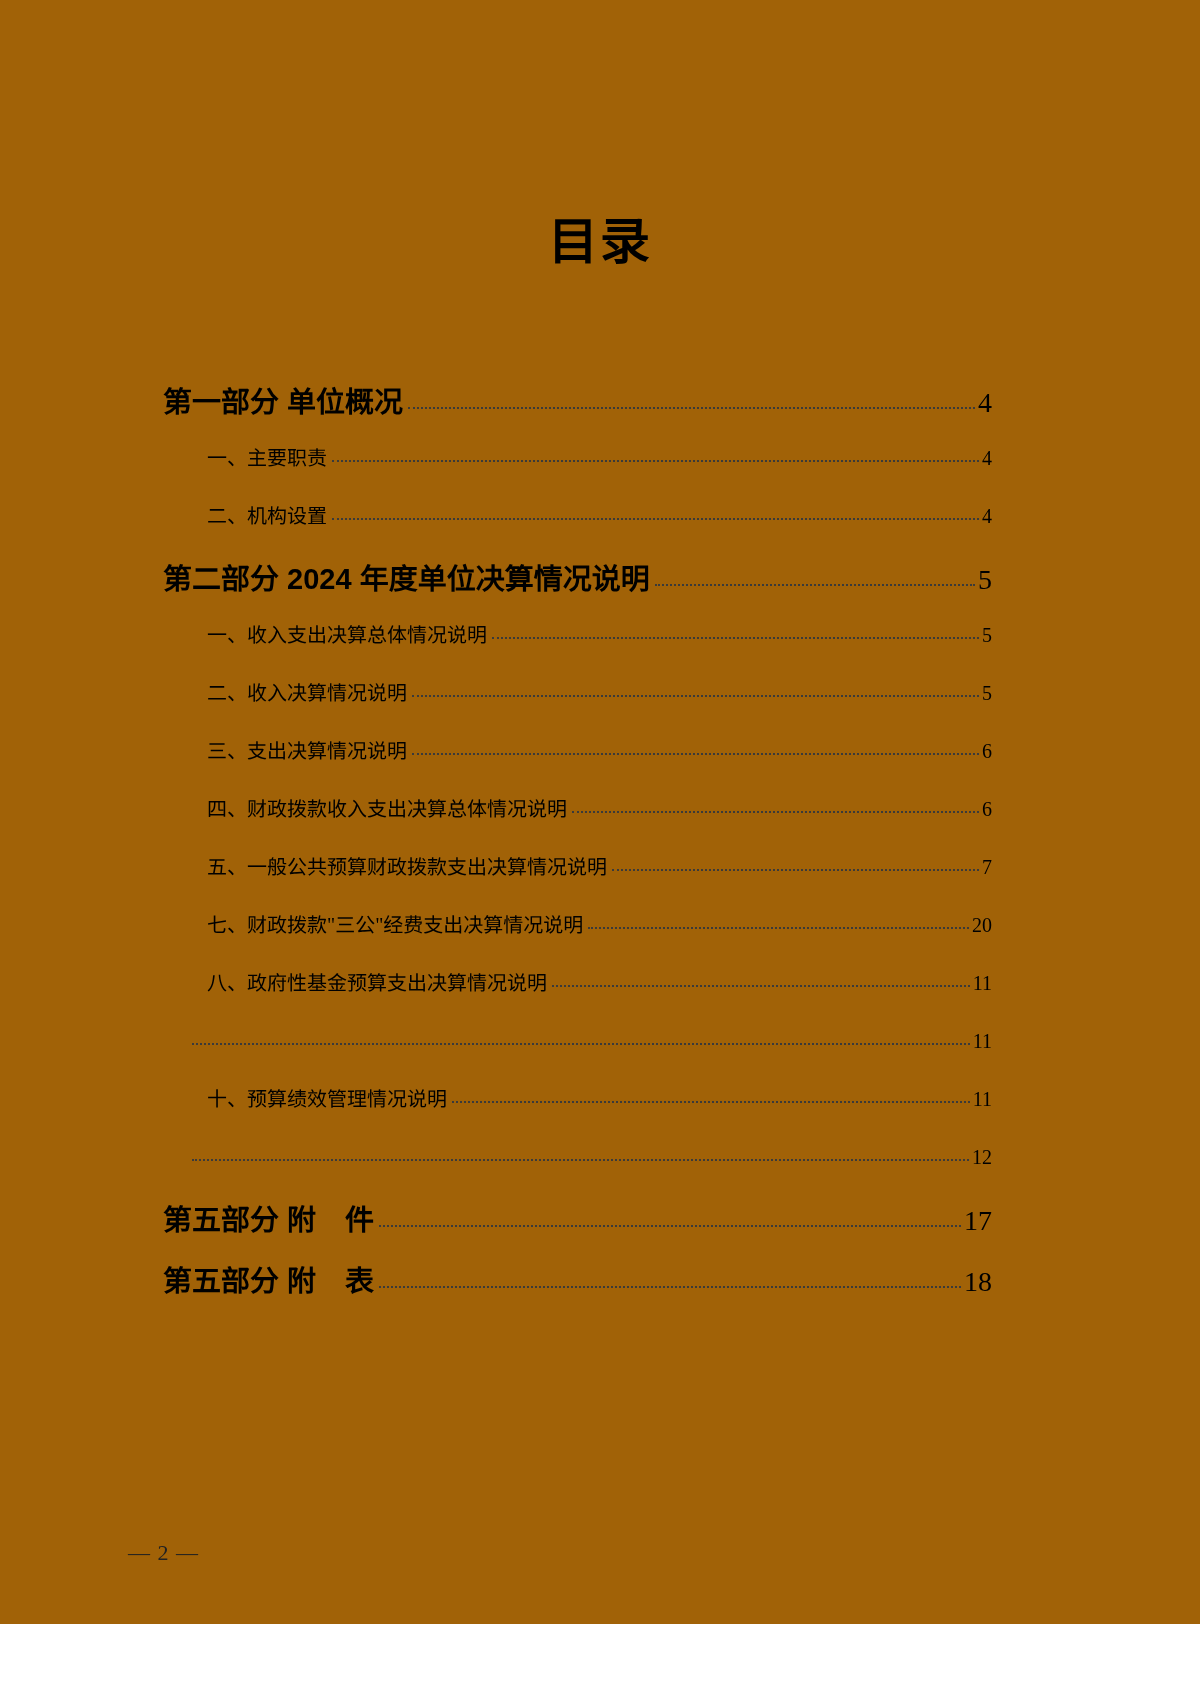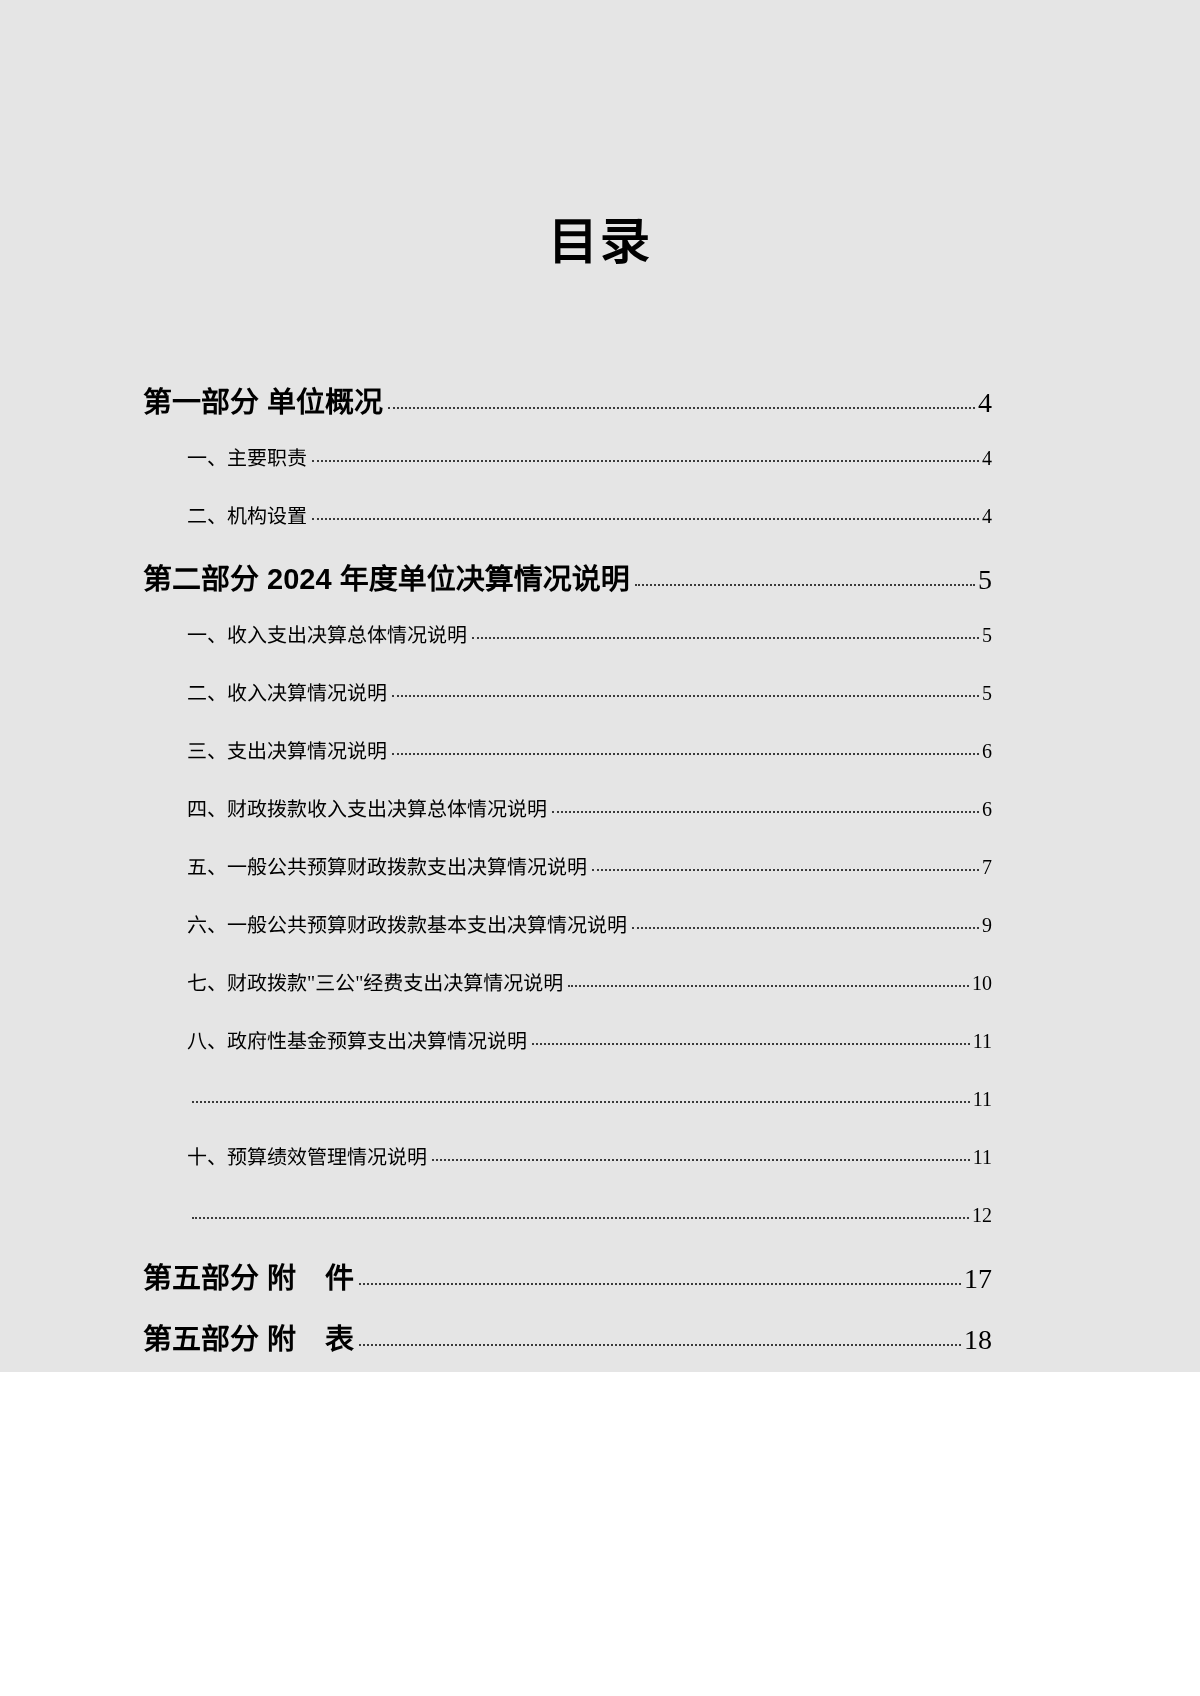--- a/index.html
+++ b/index.html
@@ -3,22 +3,22 @@
 <meta charset="utf-8">
 <style>
   html, body {
     margin: 0;
     padding: 0;
     background: #ffffff;
   }
   .page {
     position: relative;
     width: 1200px;
-    height: 1372px;
-    background: #e5e5e5;
+    height: 1624px;
+    background: #a16207;
     overflow: hidden;
     font-family: "Liberation Sans", sans-serif;
     color: #000000;
   }
   .doc-title {
     position: absolute;
     top: 212px;
     left: 0;
     width: 100%;
     margin: 0;
@@ -72,20 +72,21 @@
     line-height: 30px;
     font-weight: 400;
     font-family: "Liberation Serif", serif;
     padding-left: 44px;
   }
   .toc-entry.l2 .pagenum {
     font-size: 20px;
   }
   .toc-label {
     white-space: nowrap;
+    margin-left: 20px;
   }
   .page-footer {
     position: absolute;
     top: 1538px;
     left: 128px;
     font-size: 22px;
     line-height: 30px;
     color: #222222;
     font-family: "Liberation Serif", serif;
     letter-spacing: 1px;
@@ -138,28 +139,23 @@
     <span class="toc-label">四、财政拨款收入支出决算总体情况说明</span>
     <span class="leader"></span>
     <span class="pagenum">6</span>
   </div>
       <div class="toc-entry l2">
     <span class="toc-label">五、一般公共预算财政拨款支出决算情况说明</span>
     <span class="leader"></span>
     <span class="pagenum">7</span>
   </div>
       <div class="toc-entry l2">
-    <span class="toc-label">六、一般公共预算财政拨款基本支出决算情况说明</span>
-    <span class="leader"></span>
-    <span class="pagenum">9</span>
-  </div>
-      <div class="toc-entry l2">
     <span class="toc-label">七、财政拨款"三公"经费支出决算情况说明</span>
     <span class="leader"></span>
-    <span class="pagenum">10</span>
+    <span class="pagenum">20</span>
   </div>
       <div class="toc-entry l2">
     <span class="toc-label">八、政府性基金预算支出决算情况说明</span>
     <span class="leader"></span>
     <span class="pagenum">11</span>
   </div>
       <div class="toc-entry l2">
     <span class="leader"></span>
     <span class="pagenum">11</span>
   </div>

